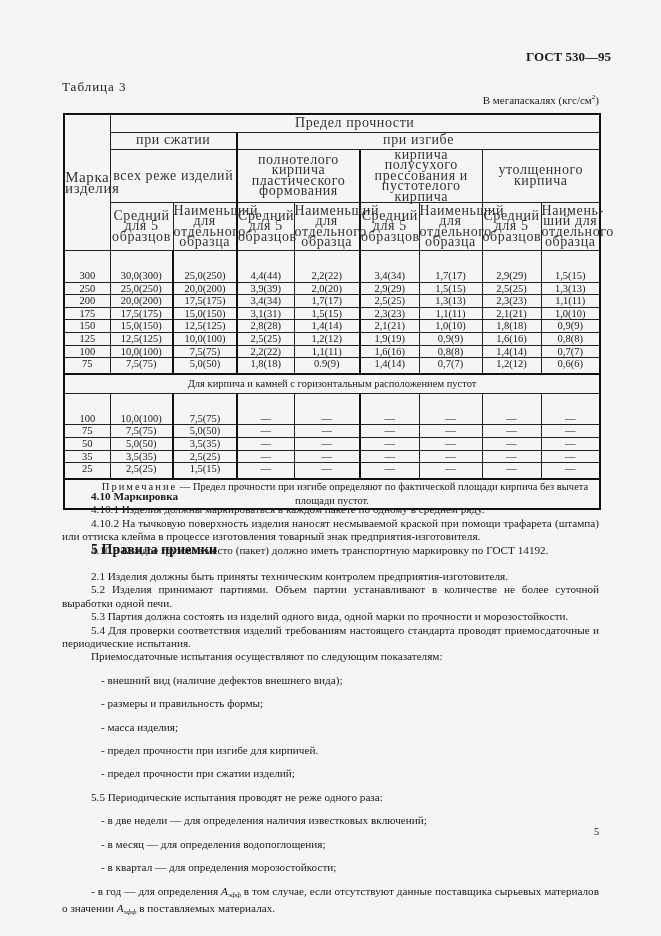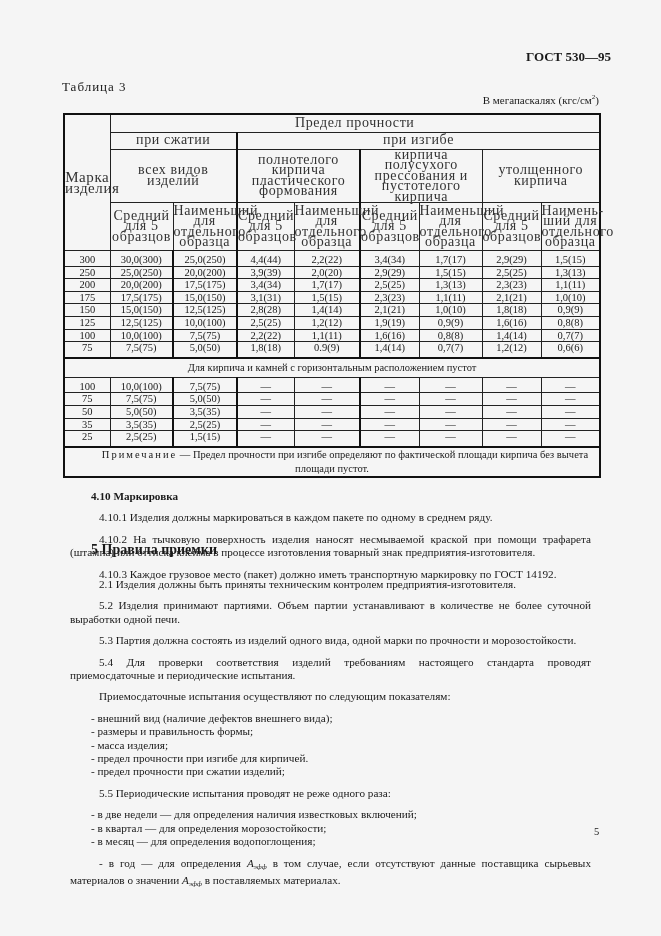--- a/index.html
+++ b/index.html
@@ -22,28 +22,28 @@
   table.t3 td, table.t3 th {
     border: 1px solid #222; padding: 0; text-align: center; vertical-align: middle;
     font-weight: normal;
   }
   .hdr { font-size: 14px; letter-spacing: 0.6px; line-height: 10.5px; color: #333; }
   .outer-l { border-left: 2px solid #111 !important; }
   .outer-r { border-right: 2px solid #111 !important; }
   .thick-l { border-left: 2px solid #111 !important; }
   .top-thick td, .top-thick th { border-top: 2px solid #111 !important; }
   .data td { border-top: none; border-bottom: none; height: 11.6px; line-height: 11.6px; }
-  .data td.first { padding-top: 3px; }
+  .data td.first { padding-top: 19px; }
   .span-row td { height: 18px; font-size: 10.5px; }
   .note-row td { text-align: left; padding: 3px 4px 4px 4px; font-size: 10.5px; line-height: 14px; border-bottom: 2px solid #111 !important; }
   .spaced { letter-spacing: 2px; }
 
   .body-text { left: 62px; width: 537px; font-size: 11.2px; line-height: 13.4px; }
-  .p { text-indent: 29px; margin: 8px; text-align: justify; }
-  .li { padding-left: 29px; margin: 0; }
+  .p { text-indent: 29px; margin: 0; text-align: justify; }
+  .li { padding-left: 29px; margin: 10px; }
   .h410 { font-weight: bold; padding-left: 29px; margin-top: 28px; }
   .h5 { left: 91px; top: 542px; font-weight: bold; font-size: 14px; }
   .sub { font-size: 7px; vertical-align: -2px; font-style: italic; }
   .page-num { left: 594px; top: 826px; font-size: 10.5px; }
 </style>
 </head>
 <body>
 
 <div class="abs doc-code">ГОСТ 530—95</div>
 <div class="abs table-label">Таблица 3</div>
@@ -64,21 +64,21 @@
   <tbody>
       <tr class="top-thick" style="height:18px">
     <th rowspan="4" class="hdr outer-l" style="font-size:15px">Марка изделия</th>
     <th colspan="8" class="hdr outer-r">Предел прочности</th>
   </tr>
   <tr style="height:17px">
     <th colspan="2" class="hdr">при сжатии</th>
     <th colspan="6" class="hdr thick-l outer-r">при изгибе</th>
   </tr>
   <tr style="height:39px">
-    <th colspan="2" class="hdr">всех видов изделий</th>
+    <th colspan="2" class="hdr">всех реже изделий</th>
     <th colspan="2" class="hdr thick-l">полнотелого кирпича пластического формования</th>
     <th colspan="2" class="hdr thick-l">кирпича полусухого прессования и пустотелого кирпича</th>
     <th colspan="2" class="hdr outer-r">утолщенного кирпича</th>
   </tr>
   <tr style="height:48px">
     <th class="hdr">Средний для 5 образцов</th>
     <th class="hdr">Наименьший для отдельного образца</th>
     <th class="hdr thick-l">Средний для 5 образцов</th>
     <th class="hdr">Наименьший для отдельного образца</th>
     <th class="hdr thick-l">Средний для 5 образцов</th>
@@ -264,19 +264,19 @@
   <div id="acc-list">
       <p class="li">- внешний вид (наличие дефектов внешнего вида);</p>
       <p class="li">- размеры и правильность формы;</p>
       <p class="li">- масса изделия;</p>
       <p class="li">- предел прочности при изгибе для кирпичей.</p>
       <p class="li">- предел прочности при сжатии изделий;</p>
     </div>
   <p class="p">5.5 Периодические испытания проводят не реже одного раза:</p>
   <div id="per-list">
       <p class="li">- в две недели — для определения наличия известковых включений;</p>
+      <p class="li">- в месяц — для определения водопоглощения;</p>
       <p class="li">- в квартал — для определения морозостойкости;</p>
-      <p class="li">- в месяц — для определения водопоглощения;</p>
     </div>
   <p class="p"><span>- в год — для определения </span><i>A</i><span class="sub">эфф</span><span> в том случае, если отсутствуют данные поставщика сырьевых материалов о значении </span><i>A</i><span class="sub">эфф</span><span> в поставляемых материалах.</span></p>
 </div>
 
 <div class="abs page-num">5</div>
 
 </body></html>

